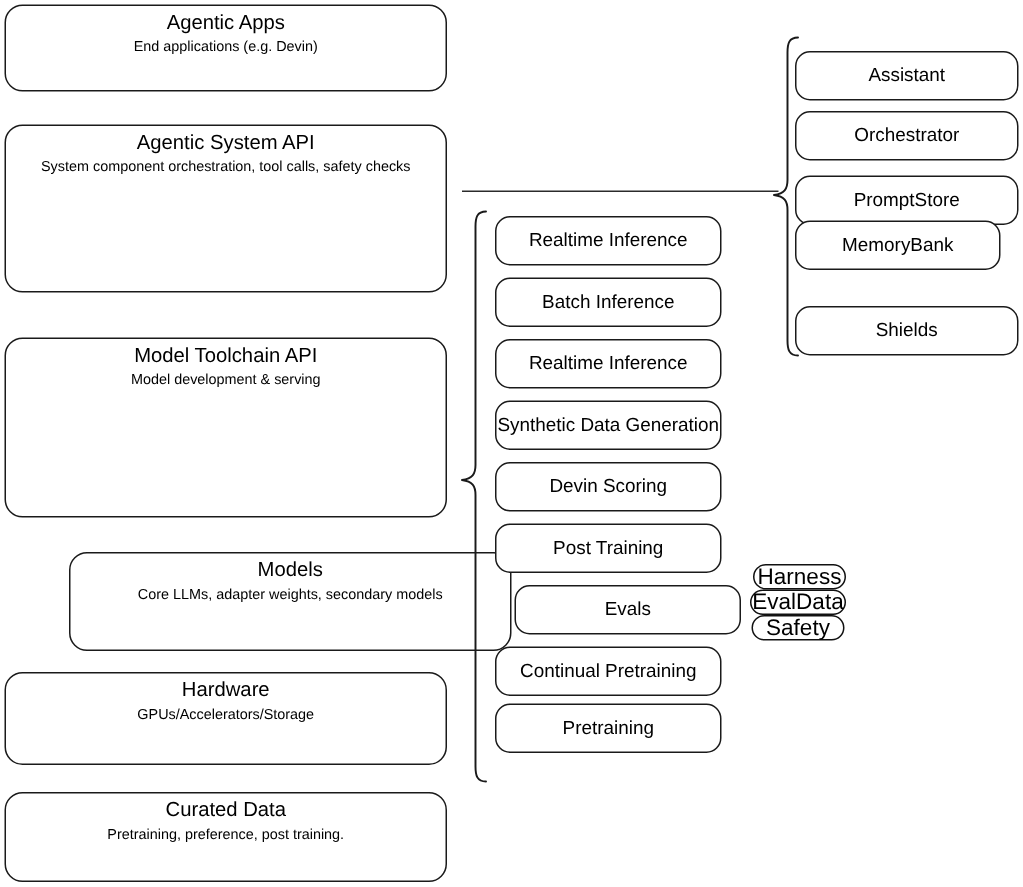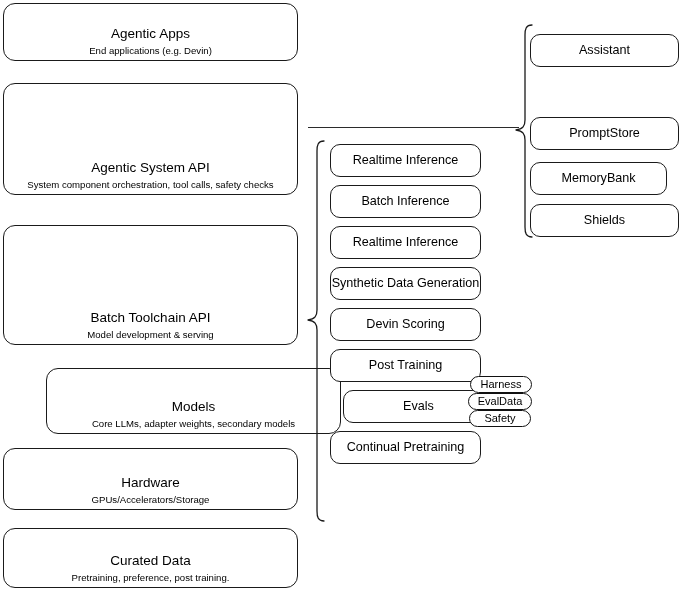--- a/index.html
+++ b/index.html
@@ -23,21 +23,21 @@
   
   .box {
     position: absolute;
     box-sizing: border-box;
     border: 1.3px solid #1a1a1a;
     border-radius: 12px;
     background: #ffffff;
     display: flex;
     flex-direction: column;
     align-items: center;
-    justify-content: flex-end;
+    justify-content: flex-start;
     text-align: center;
     padding: 2px 6px;
   }
   .box .title {
     font-size: 13.5px;
     line-height: 17px;
     color: #000000;
     white-space: nowrap;
   }
   .box .sub {
@@ -70,25 +70,26 @@
   
   .badge {
     position: absolute;
     box-sizing: border-box;
     border: 1.4px solid #111111;
     border-radius: 999px;
     background: #ffffff;
     display: flex;
     align-items: center;
     justify-content: center;
-    font-size: 11px;
+    font-size: 15px;
     line-height: 13px;
     color: #000000;
     white-space: nowrap;
     z-index: 6;
+    margin-left: 32px;
   }
 
   
   .hline {
     position: absolute;
     height: 0;
     border-top: 1.2px solid #2b2b2b;
     z-index: 1;
   }
 
@@ -115,21 +116,21 @@
     <div class="title">Agentic Apps</div>
     <div class="sub">End applications (e.g. Devin)</div>
   </div>
 
   <div class="box col-left" style="left:3px; top:83px; width:295px; height:112px;">
     <div class="title">Agentic System API</div>
     <div class="sub">System component orchestration, tool calls, safety checks</div>
   </div>
 
   <div class="box col-left" style="left:3px; top:225px; width:295px; height:120px;">
-    <div class="title">Batch Toolchain API</div>
+    <div class="title">Model Toolchain API</div>
     <div class="sub">Model development &amp; serving</div>
   </div>
 
   <div class="box col-left" style="left:3px; top:368px; width:295px; height:66px;margin-left:43px;">
     <div class="title">Models</div>
     <div class="sub">Core LLMs, adapter weights, secondary models</div>
   </div>
 
   <div class="box col-left" style="left:3px; top:448px; width:295px; height:62px;">
     <div class="title">Hardware</div>
@@ -164,41 +165,47 @@
   </div>
   <div class="item-box" style="left:330px; top:349px; width:151px; height:33px;justify-content:center;">
     <span>Post Training</span>
   </div>
   <div class="item-box" style="left:343px; top:390px; width:151px; height:33px;">
     <span>Evals</span>
   </div>
   <div class="item-box" style="left:330px; top:431px; width:151px; height:33px;">
     <span>Continual Pretraining</span>
   </div>
+  <div class="item-box" style="left:330px; top:469px; width:151px; height:33px;">
+    <span>Pretraining</span>
+  </div>
 
   <div class="badge" style="left:470px; top:376px; width:62px; height:17px;">
     <span>Harness</span>
   </div>
   <div class="badge" style="left:468px; top:393px; width:64px; height:17px;">
     <span>EvalData</span>
   </div>
   <div class="badge" style="left:469px; top:410px; width:62px; height:17px;">
     <span>Safety</span>
   </div>
 
   <svg class="brace" style="left:514px; top:24px;" width="20" height="214" viewBox="0 0 20 214">
     <path d="M18 1 C12 1, 11 5, 11 11 L11 96 C11 102, 9 105, 2 106 C9 107, 11 110, 11 116 L11 203 C11 209, 12 213, 18 213"></path>
   </svg>
 
   <div class="item-box" style="left:530px; top:34px; width:149px; height:33px;">
     <span>Assistant</span>
   </div>
+  <div class="item-box" style="left:530px; top:74px; width:149px; height:33px;">
+    <span>Orchestrator</span>
+  </div>
   <div class="item-box" style="left:530px; top:117px; width:149px; height:33px;">
     <span>PromptStore</span>
   </div>
-  <div class="item-box" style="left:530px; top:162px; width:137px; height:33px;text-align:right;">
+  <div class="item-box" style="left:530px; top:147px; width:137px; height:33px;text-align:right;">
     <span>MemoryBank</span>
   </div>
   <div class="item-box" style="left:530px; top:204px; width:149px; height:33px;">
     <span>Shields</span>
   </div>
 
 </div>
 
 </body></html>

